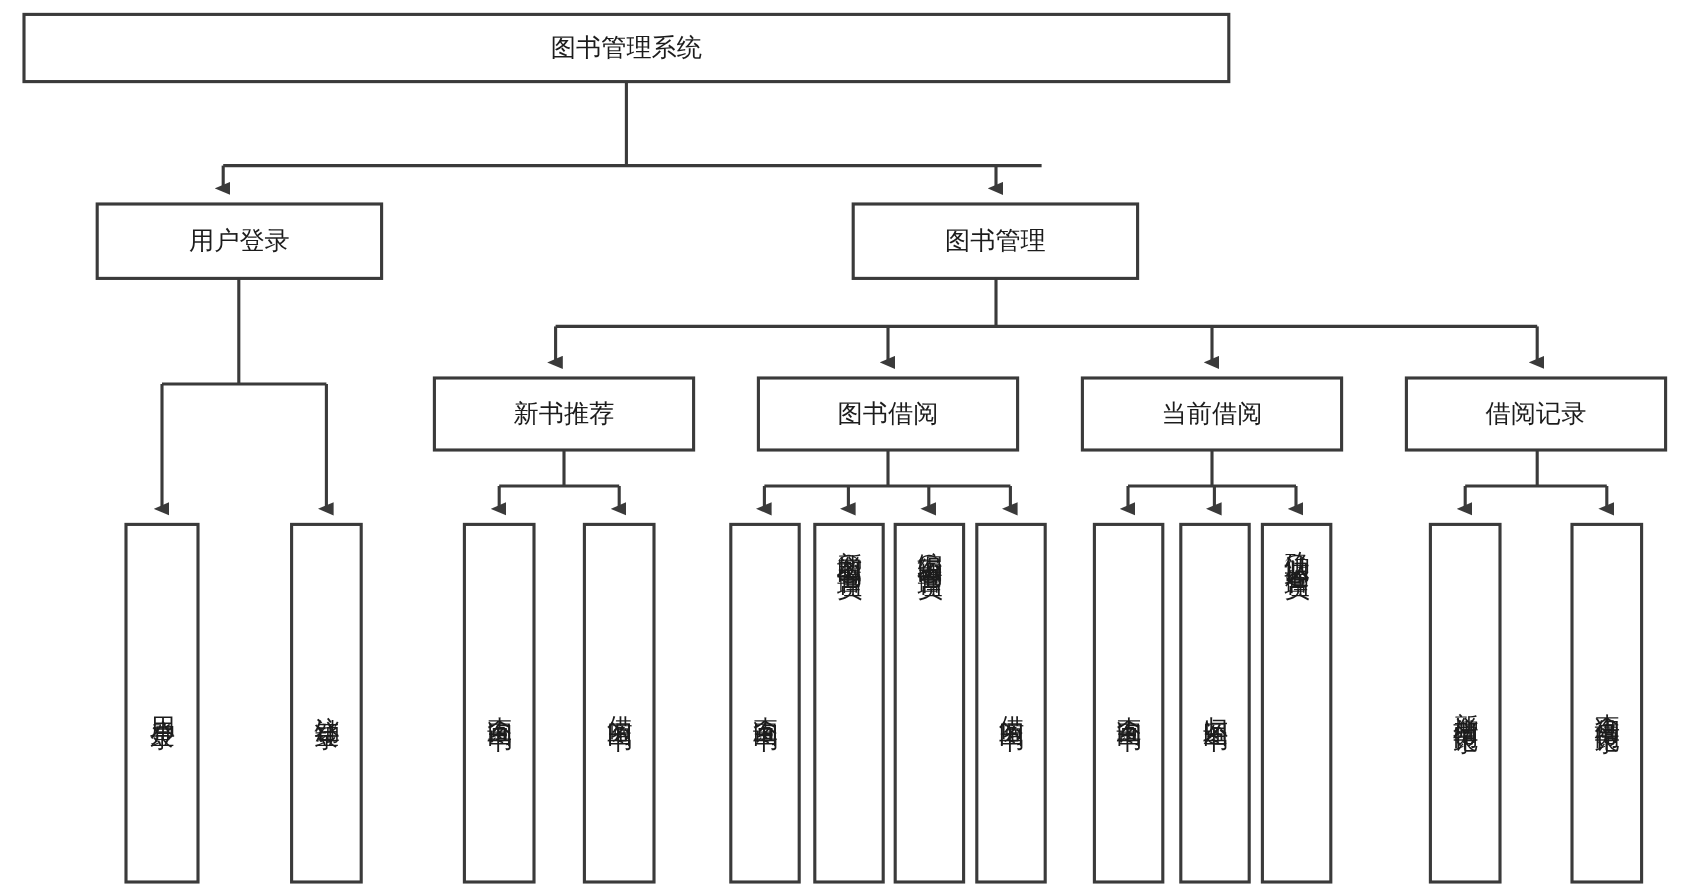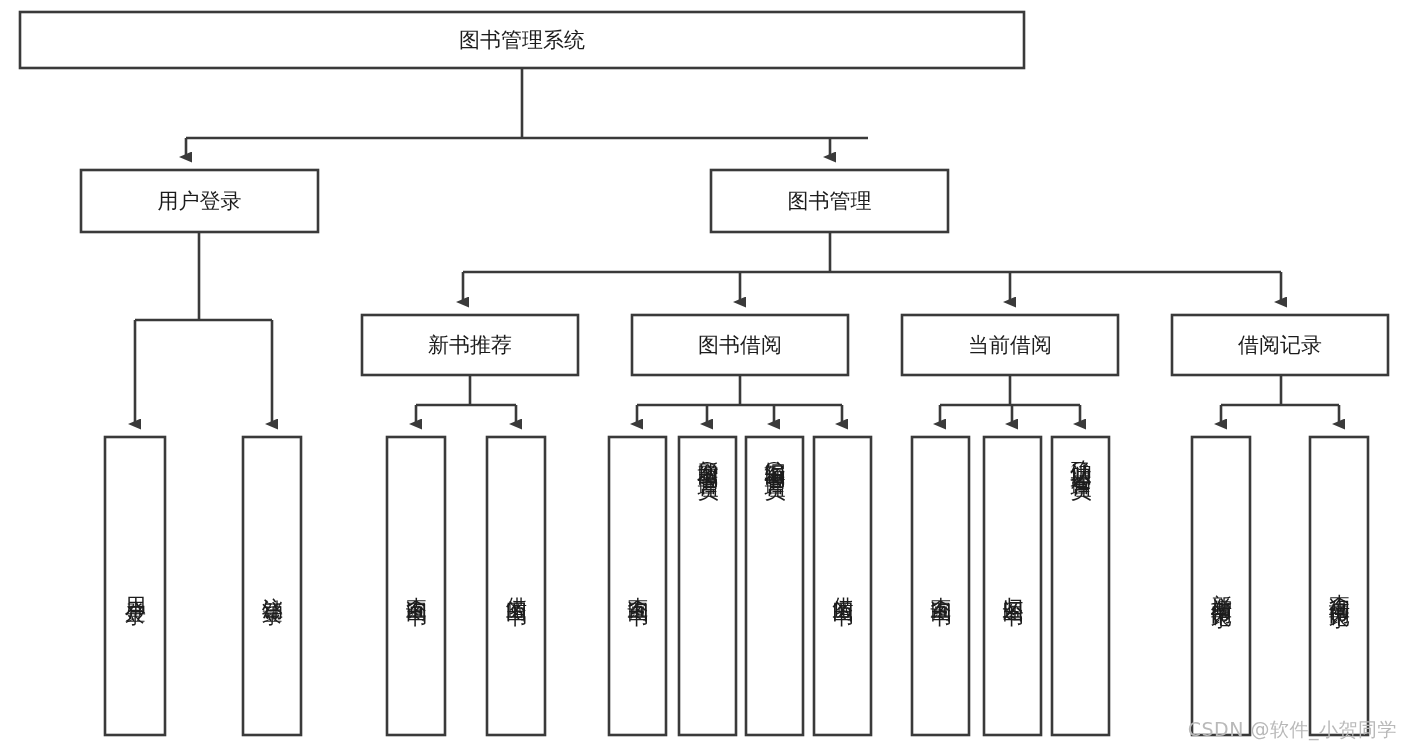--- a/index.html
+++ b/index.html
@@ -273,15 +273,14 @@
     <g>
       <rect class="node-box" x="1310" y="437" width="58" height="298"></rect>
       <foreignObject x="1310" y="437" width="58" height="298">
         <div xmlns="http://www.w3.org/1999/xhtml" style="width:58px;height:298px;display:flex;align-items:center;justify-content:center;">
           <span style="writing-mode:vertical-rl;text-orientation:upright;font-family:'DejaVu Sans','Liberation Sans',sans-serif;font-size:21px;color:#1c1c1c;letter-spacing:3px;line-height:1;">查询借阅记录</span>
         </div>
       </foreignObject>
     </g>
   </svg>
 
-  <div class="watermark">CSDN @软件_小贺同学</div>
 
 </div>
 
 </body></html>

